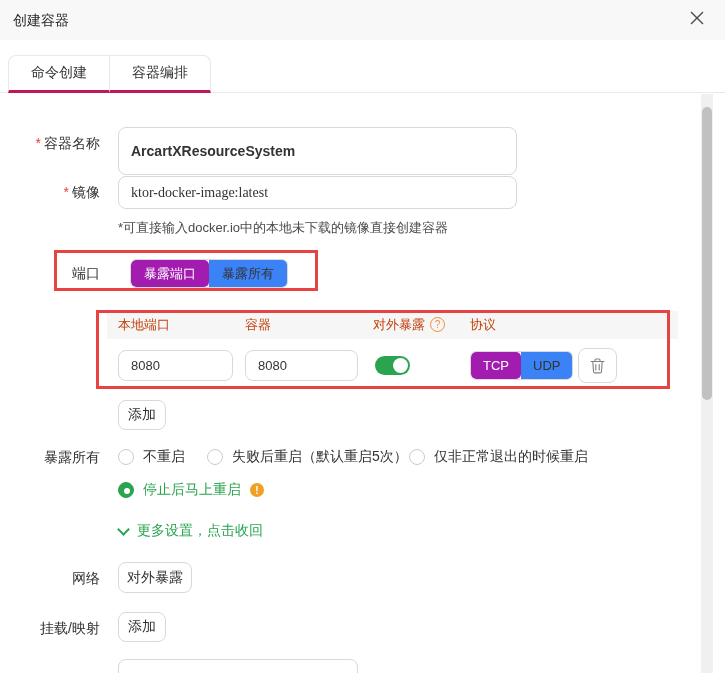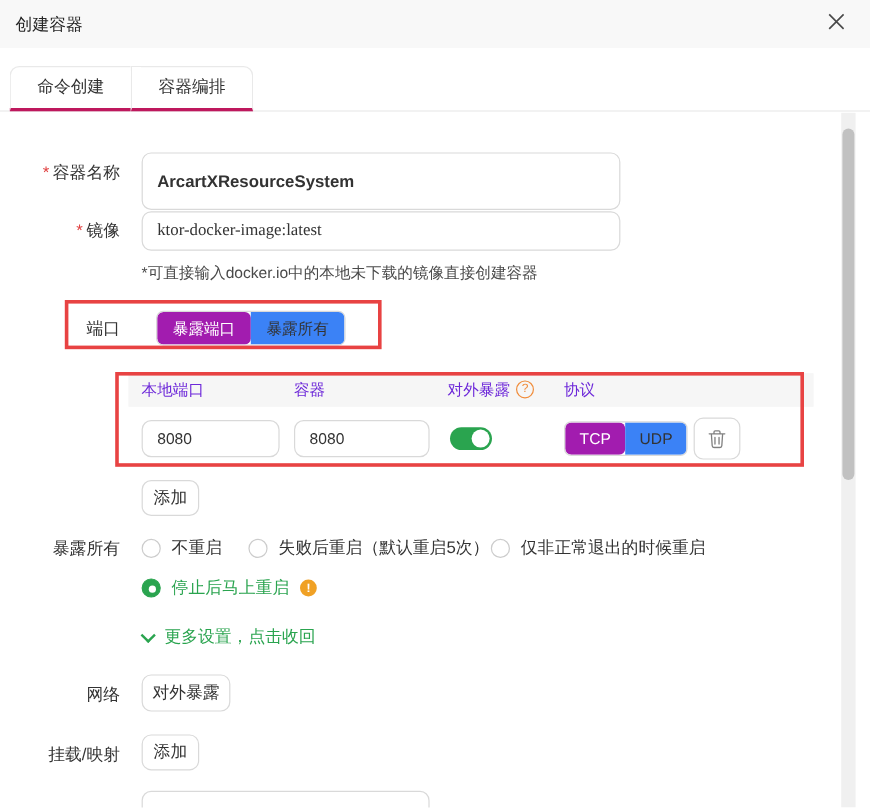--- a/index.html
+++ b/index.html
@@ -38,21 +38,21 @@
   
   .seg-group { display:inline-flex; border:1px solid #d9d9d9; border-radius:6px; overflow:hidden; height:29px; background:#fff; }
   .seg { display:flex; align-items:center; justify-content:center; padding:0 13px; font-size:13px; color:#333; cursor:pointer; background:#3b82f6; }
   .seg.active { background:#a21caf; color:#fff; border-radius:5px; }
 
   
   .annotation { border:3px solid #e84343; z-index:6; pointer-events:none; }
 
   
   .tbl-header-bg { left:107px; top:311px; width:571px; height:28px; background:#f6f6f6; }
-  .tbl-h { font-size:13px; color:#6d28d9; line-height:28px;text-align:center; }
+  .tbl-h { font-size:13px; color:#c2410c; line-height:28px;text-align:center; }
 
   
   .toggle { width:35px; height:19px; border-radius:10px; background:#2aa44f; position:relative; cursor:pointer; }
   .toggle .knob { position:absolute; right:2px; top:2px; width:15px; height:15px; border-radius:50%; background:#fff; }
 
   
   .radio-opt { display:flex; align-items:center; gap:9px; cursor:pointer; }
   .radio-circle { width:16px; height:16px; border-radius:50%; border:1px solid #ccc; background:#fff; flex:0 0 auto; }
   .radio-opt.selected .radio-circle { background:#2aa44f; border-color:#2aa44f; position:relative; }
   .radio-opt.selected .radio-circle::after { content:""; position:absolute; left:5px; top:5px; width:6px; height:6px; border-radius:50%; background:#fff; }

